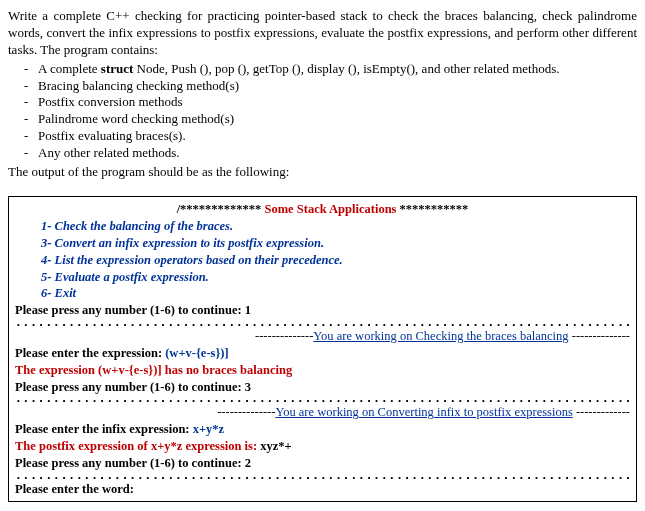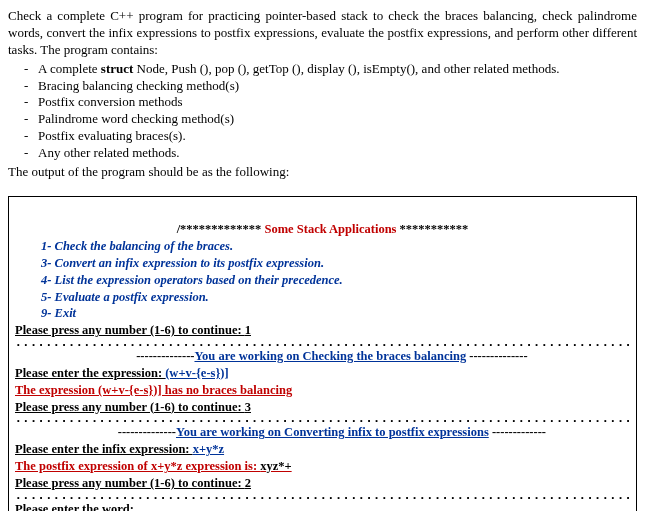--- a/index.html
+++ b/index.html
@@ -38,54 +38,53 @@
   .output-box {
     border: 1px solid #000;
     padding: 4px 6px;
     font-family: "Times New Roman", serif;
     font-size: 12.5px;
     line-height: 1.35;
   }
   .header-line {
     text-align: center;
     font-weight: bold;
-    margin-top: 20px;
   }
   .red { color: #c00000; }
   .blue { color: #003399; }
-  .bold { font-weight: bold; text-decoration: underline; }
+  .bold { font-weight: bold; }
   .menu-list {
     margin: 0 0 0 26px;
     padding: 0;
     list-style: none;
     font-style: italic;
   }
   .menu-list li {
     color: #003399;
     font-weight: bold;
   }
   .dotrow {
     font-family: monospace;
     font-size: 11px;
     letter-spacing: 1px;
     font-weight: bold;
     line-height: 0.8;
     white-space: nowrap;
     overflow: hidden;
   }
   .section-head {
-    text-align: center;
-    font-weight: bold;
+    text-align: right;
+    font-weight: normal;
   }
   .section-head .u { text-decoration: underline; }
 </style>
 </head>
 <body>
 
-<div class="problem-statement">Check a complete C++ program for practicing pointer-based stack to check the braces balancing, check palindrome words, convert the infix expressions to postfix expressions, evaluate the postfix expressions, and perform other different tasks. The program contains:</div>
+<div class="problem-statement">Write a complete C++ checking for practicing pointer-based stack to check the braces balancing, check palindrome words, convert the infix expressions to postfix expressions, evaluate the postfix expressions, and perform other different tasks. The program contains:</div>
 
 <ul class="bullet-list">
   <li>A complete <b>struct</b> Node, Push (), pop (), getTop (), display (), isEmpty(), and other related methods.</li>
   <li>Bracing balancing checking method(s)</li>
   <li>Postfix conversion methods</li>
   <li>Palindrome word checking method(s)</li>
   <li>Postfix evaluating braces(s).</li>
   <li>Any other related methods.</li>
 </ul>
 
@@ -95,21 +94,21 @@
 
   <div class="header-line">
     <span>/*************</span><span class="red"> Some Stack Applications </span><span>***********</span>
   </div>
 
   <ul class="menu-list">
     <li>1-  Check the balancing of the braces.</li>
     <li>3-  Convert an infix expression to its postfix expression.</li>
     <li>4-  List the expression operators based on their precedence.</li>
     <li>5-  Evaluate a postfix expression.</li>
-    <li>9-  Exit</li>
+    <li>6-  Exit</li>
   </ul>
 
   <div>
     <span class="bold">Please press any number (1-6) to continue: </span><span class="bold">1</span>
   </div>
 
   <div class="dotrow">..............................................................................................</div>
 
   <div class="section-head">
     &nbsp;&nbsp;&nbsp;&nbsp;&nbsp;&nbsp;<span>--------------</span><span class="blue u">You are working on Checking the braces balancing</span><span> --------------</span>

